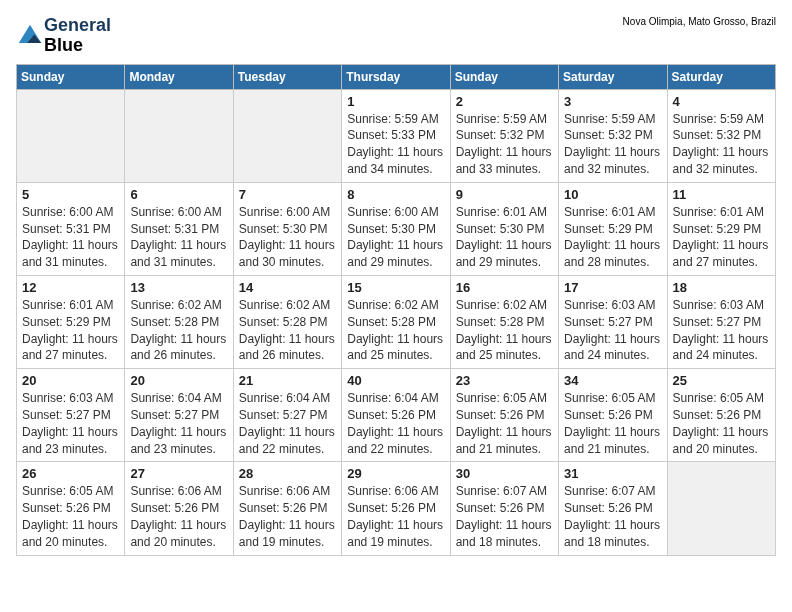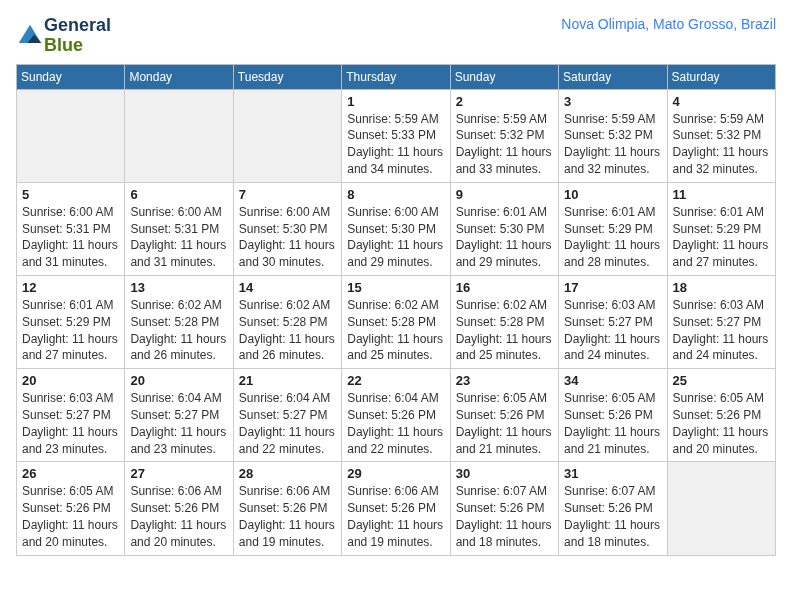--- a/index.html
+++ b/index.html
@@ -32,33 +32,33 @@
     }
     .title-block {
       text-align: right;
     }
     .month-title {
       font-size: 32px;
       font-weight: bold;
       color: #1a3a5c;
     }
     .location {
-      font-size: 14px;
-      color: #3b82f6;
+      font-size: 10px;
+      color: #000000;
     }
     table {
       width: 100%;
       border-collapse: collapse;
       table-layout: fixed;
     }
     th {
       background: #2e6da4;
       color: #fff;
       font-size: 12px;
-      font-weight: normal;
+      font-weight: bold;
       padding: 5px 4px;
       text-align: left;
       border: 1px solid #bbb;
     }
     td {
       border: 1px solid #ccc;
       vertical-align: top;
       padding: 4px 5px;
       font-size: 10px;
       color: #333;
@@ -84,21 +84,21 @@
 <body>
 
 <div class="header">
   <div class="logo">
     <svg class="logo-icon" viewBox="0 0 40 40">
       <polygon points="20,4 36,30 4,30" fill="#2e86c1"></polygon>
       <polygon points="26,18 36,30 16,30" fill="#1a3a5c"></polygon>
     </svg>
     <div class="logo-text">
       <div>General</div>
-      <div style="color:#4d7c0f">Blue</div>
+      <div style="color:#000000">Blue</div>
     </div>
   </div>
   <div class="title-block">
     <div class="location">Nova Olimpia, Mato Grosso, Brazil</div>
   </div>
 </div>
 
 <table>
   <thead>
     <tr>
@@ -200,21 +200,21 @@
         </td>
         <td>
           <div class="day-num">20</div>
           <div class="day-info">Sunrise: 6:04 AM<br>Sunset: 5:27 PM<br>Daylight: 11 hours and 23 minutes.</div>
         </td>
         <td>
           <div class="day-num">21</div>
           <div class="day-info">Sunrise: 6:04 AM<br>Sunset: 5:27 PM<br>Daylight: 11 hours and 22 minutes.</div>
         </td>
         <td>
-          <div class="day-num">22</div>
+          <div class="day-num">40</div>
           <div class="day-info">Sunrise: 6:04 AM<br>Sunset: 5:26 PM<br>Daylight: 11 hours and 22 minutes.</div>
         </td>
         <td>
           <div class="day-num">23</div>
           <div class="day-info">Sunrise: 6:05 AM<br>Sunset: 5:26 PM<br>Daylight: 11 hours and 21 minutes.</div>
         </td>
         <td>
           <div class="day-num">34</div>
           <div class="day-info">Sunrise: 6:05 AM<br>Sunset: 5:26 PM<br>Daylight: 11 hours and 21 minutes.</div>
         </td>

